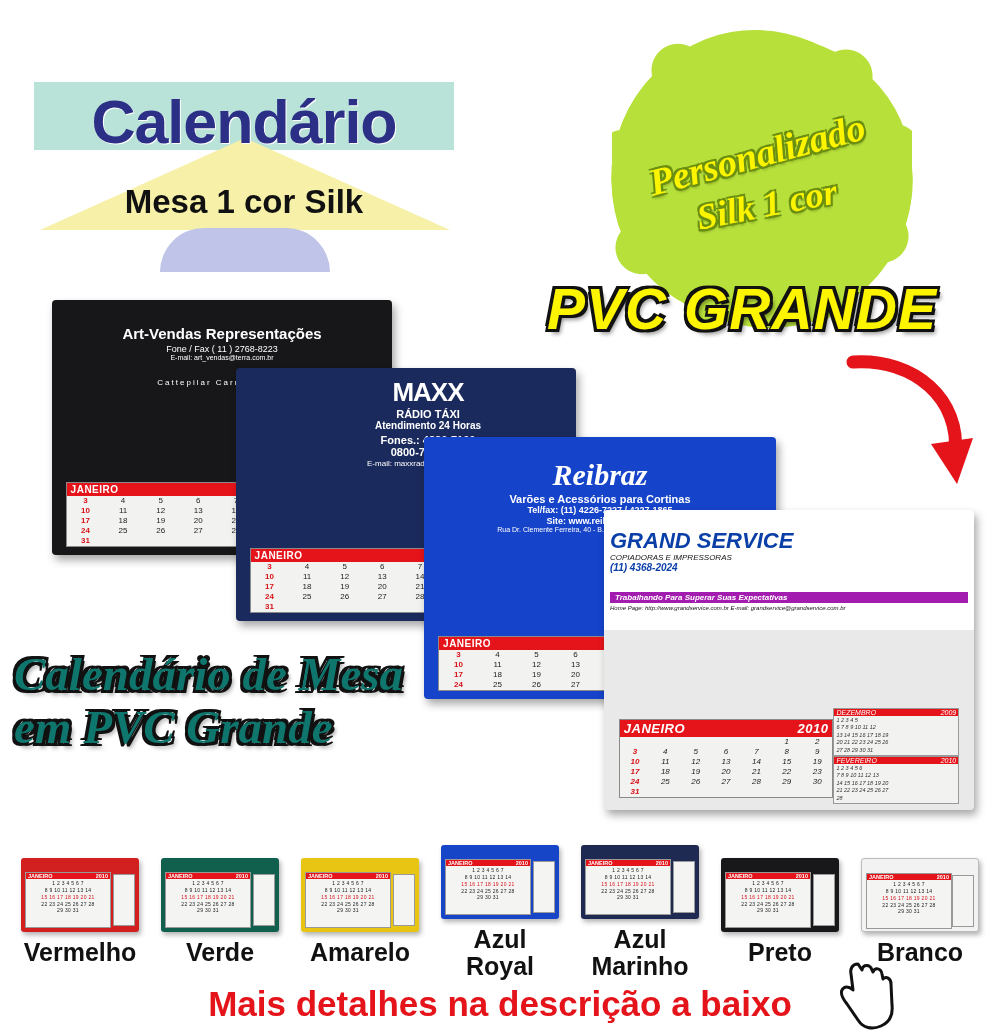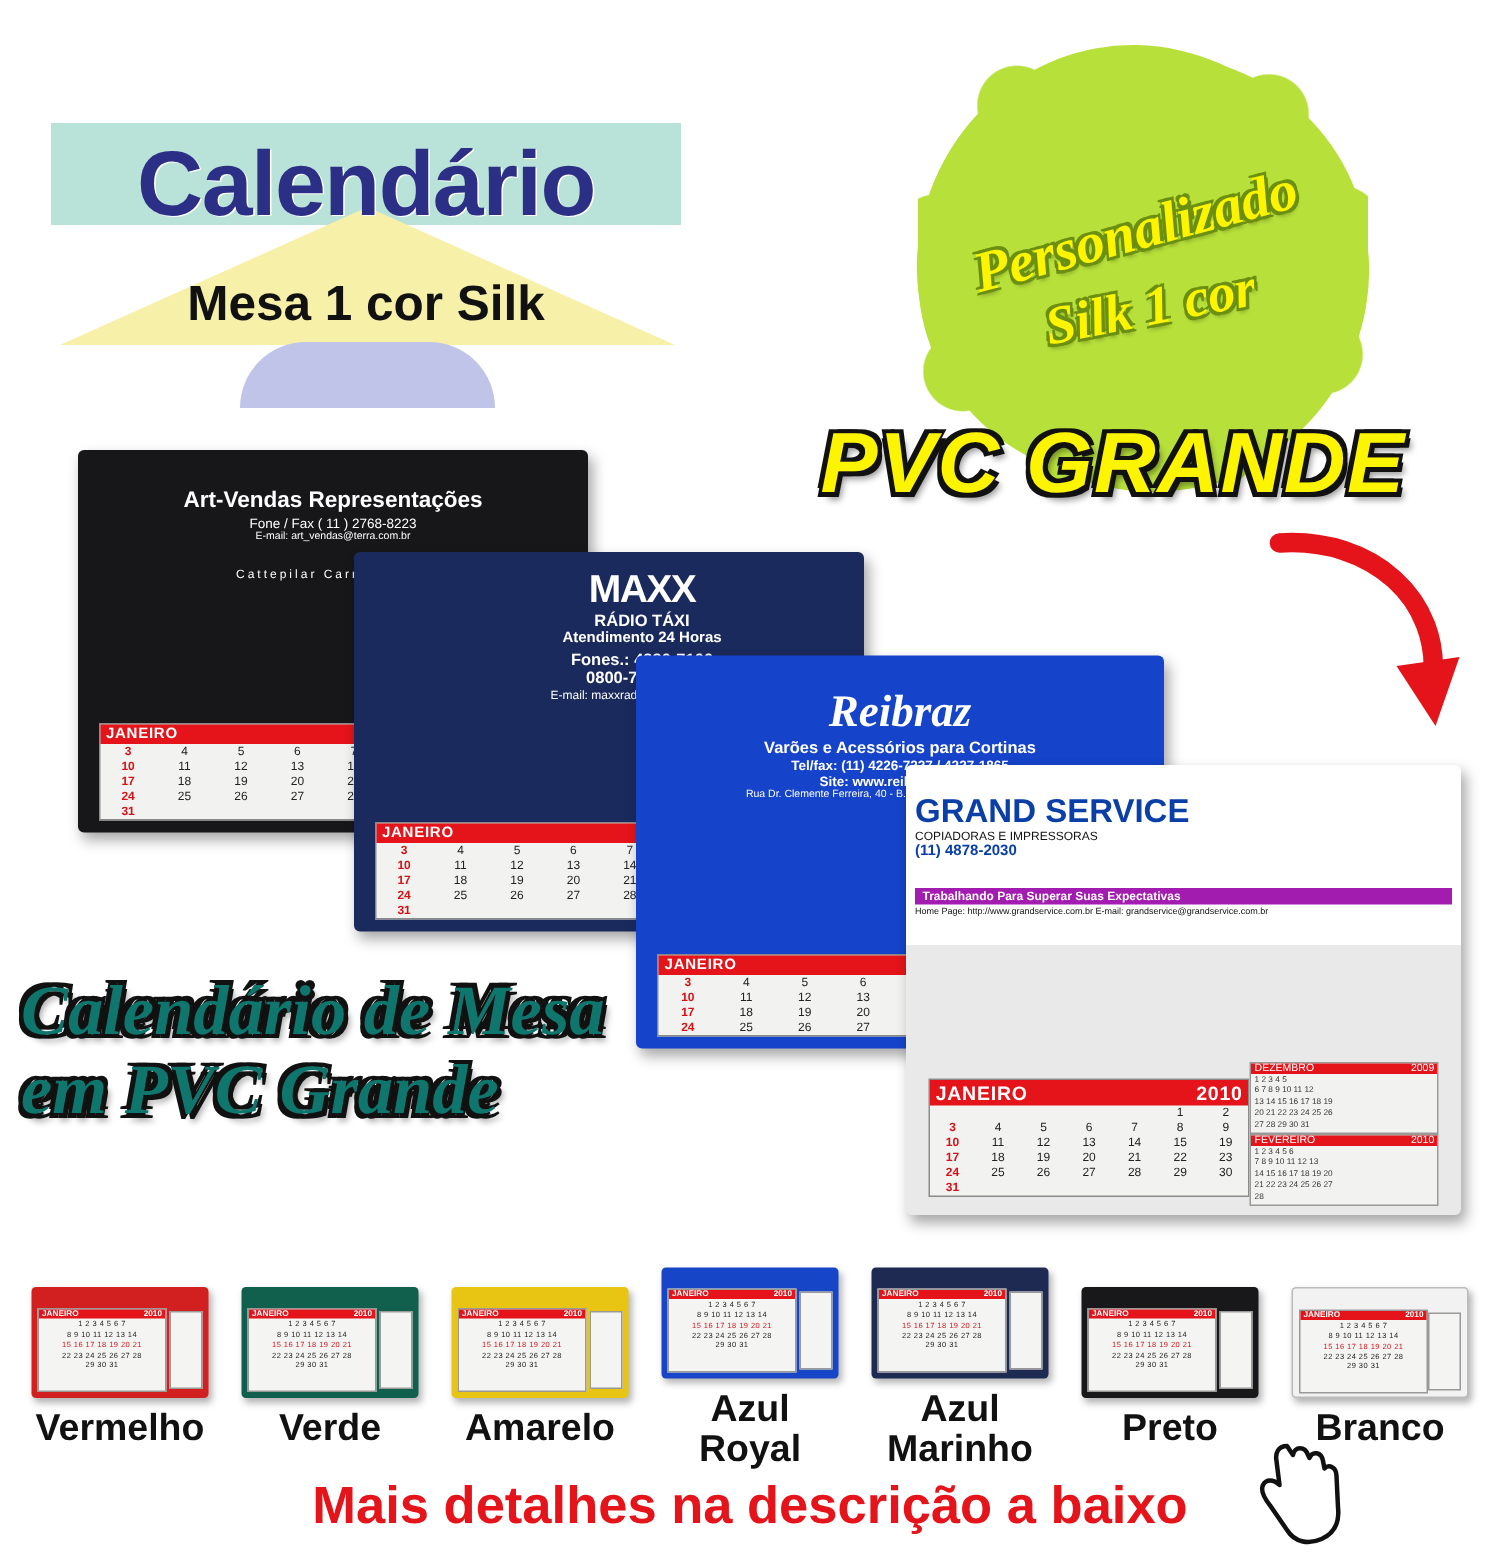--- a/index.html
+++ b/index.html
@@ -132,21 +132,21 @@
   
   #cal-black { left:52px; top:300px; width:340px; height:255px; background:#17171a; }
   #cal-black .brandarea { height:112px; color:#fff; }
   
   #cal-navy { left:236px; top:368px; width:340px; height:253px; background:#1b2a5c;padding-left:44px; }
   #cal-navy .brandarea { height:110px; color:#fff; }
   
   #cal-blue { left:424px; top:437px; width:352px; height:262px; background:#1543c9; }
   #cal-blue .brandarea { height:118px; color:#fff; }
   
-  #cal-white { left:604px; top:510px; width:370px; height:300px; background:#e9e9e9; }
+  #cal-white { left:604px; top:510px; width:370px; height:300px; background:#e9e9e9;font-style:italic; }
   #cal-white .brandarea { height:120px; color:#111; background:#fff; }
 
   .logo-txt { font-weight:bold; line-height:1.15; }
 
   
   .headline2 {
     position:absolute; left:14px; top:648px; width:620px; text-align:left;
     color:#0f766e; font-weight:bold; font-style:italic;
     font-family:"Liberation Serif", serif;
     font-size:47px; line-height:1.12;
@@ -403,21 +403,21 @@
           </tbody>
       </table>
     </div>
   </div>
 
   <div class="cal" id="cal-white">
     <div class="brandarea">
       <div class="logo-txt" style="font-size:12px;width:100%;padding:4px 6px;text-align:left;">
         <div style="font-size:22px;color:#0b3fa8;">GRAND SERVICE</div>
         <div style="font-size:8px;font-weight:normal;">COPIADORAS E IMPRESSORAS</div>
-        <div style="font-size:10px;color:#0b3fa8;">(11) 4878-2030</div>
+        <div style="font-size:10px;color:#0b3fa8;">(11) 4368-2024</div>
         <div style="font-size:8px;background:#a21caf;color:#fff;padding:1px 5px;margin-top:18px;">Trabalhando Para Superar Suas Expectativas</div>
         <div style="font-size:6px;font-weight:normal;margin-top:2px;">Home Page: http://www.grandservice.com.br   E-mail: grandservice@grandservice.com.br</div>
       </div>
     </div>
     <div class="grid" style="width:58%;bottom:4%;">
       <div class="mon" style="display:flex;justify-content:space-between;font-size:13px;">
         <span>JANEIRO</span>
         <span>2010</span>
       </div>
       <table>

